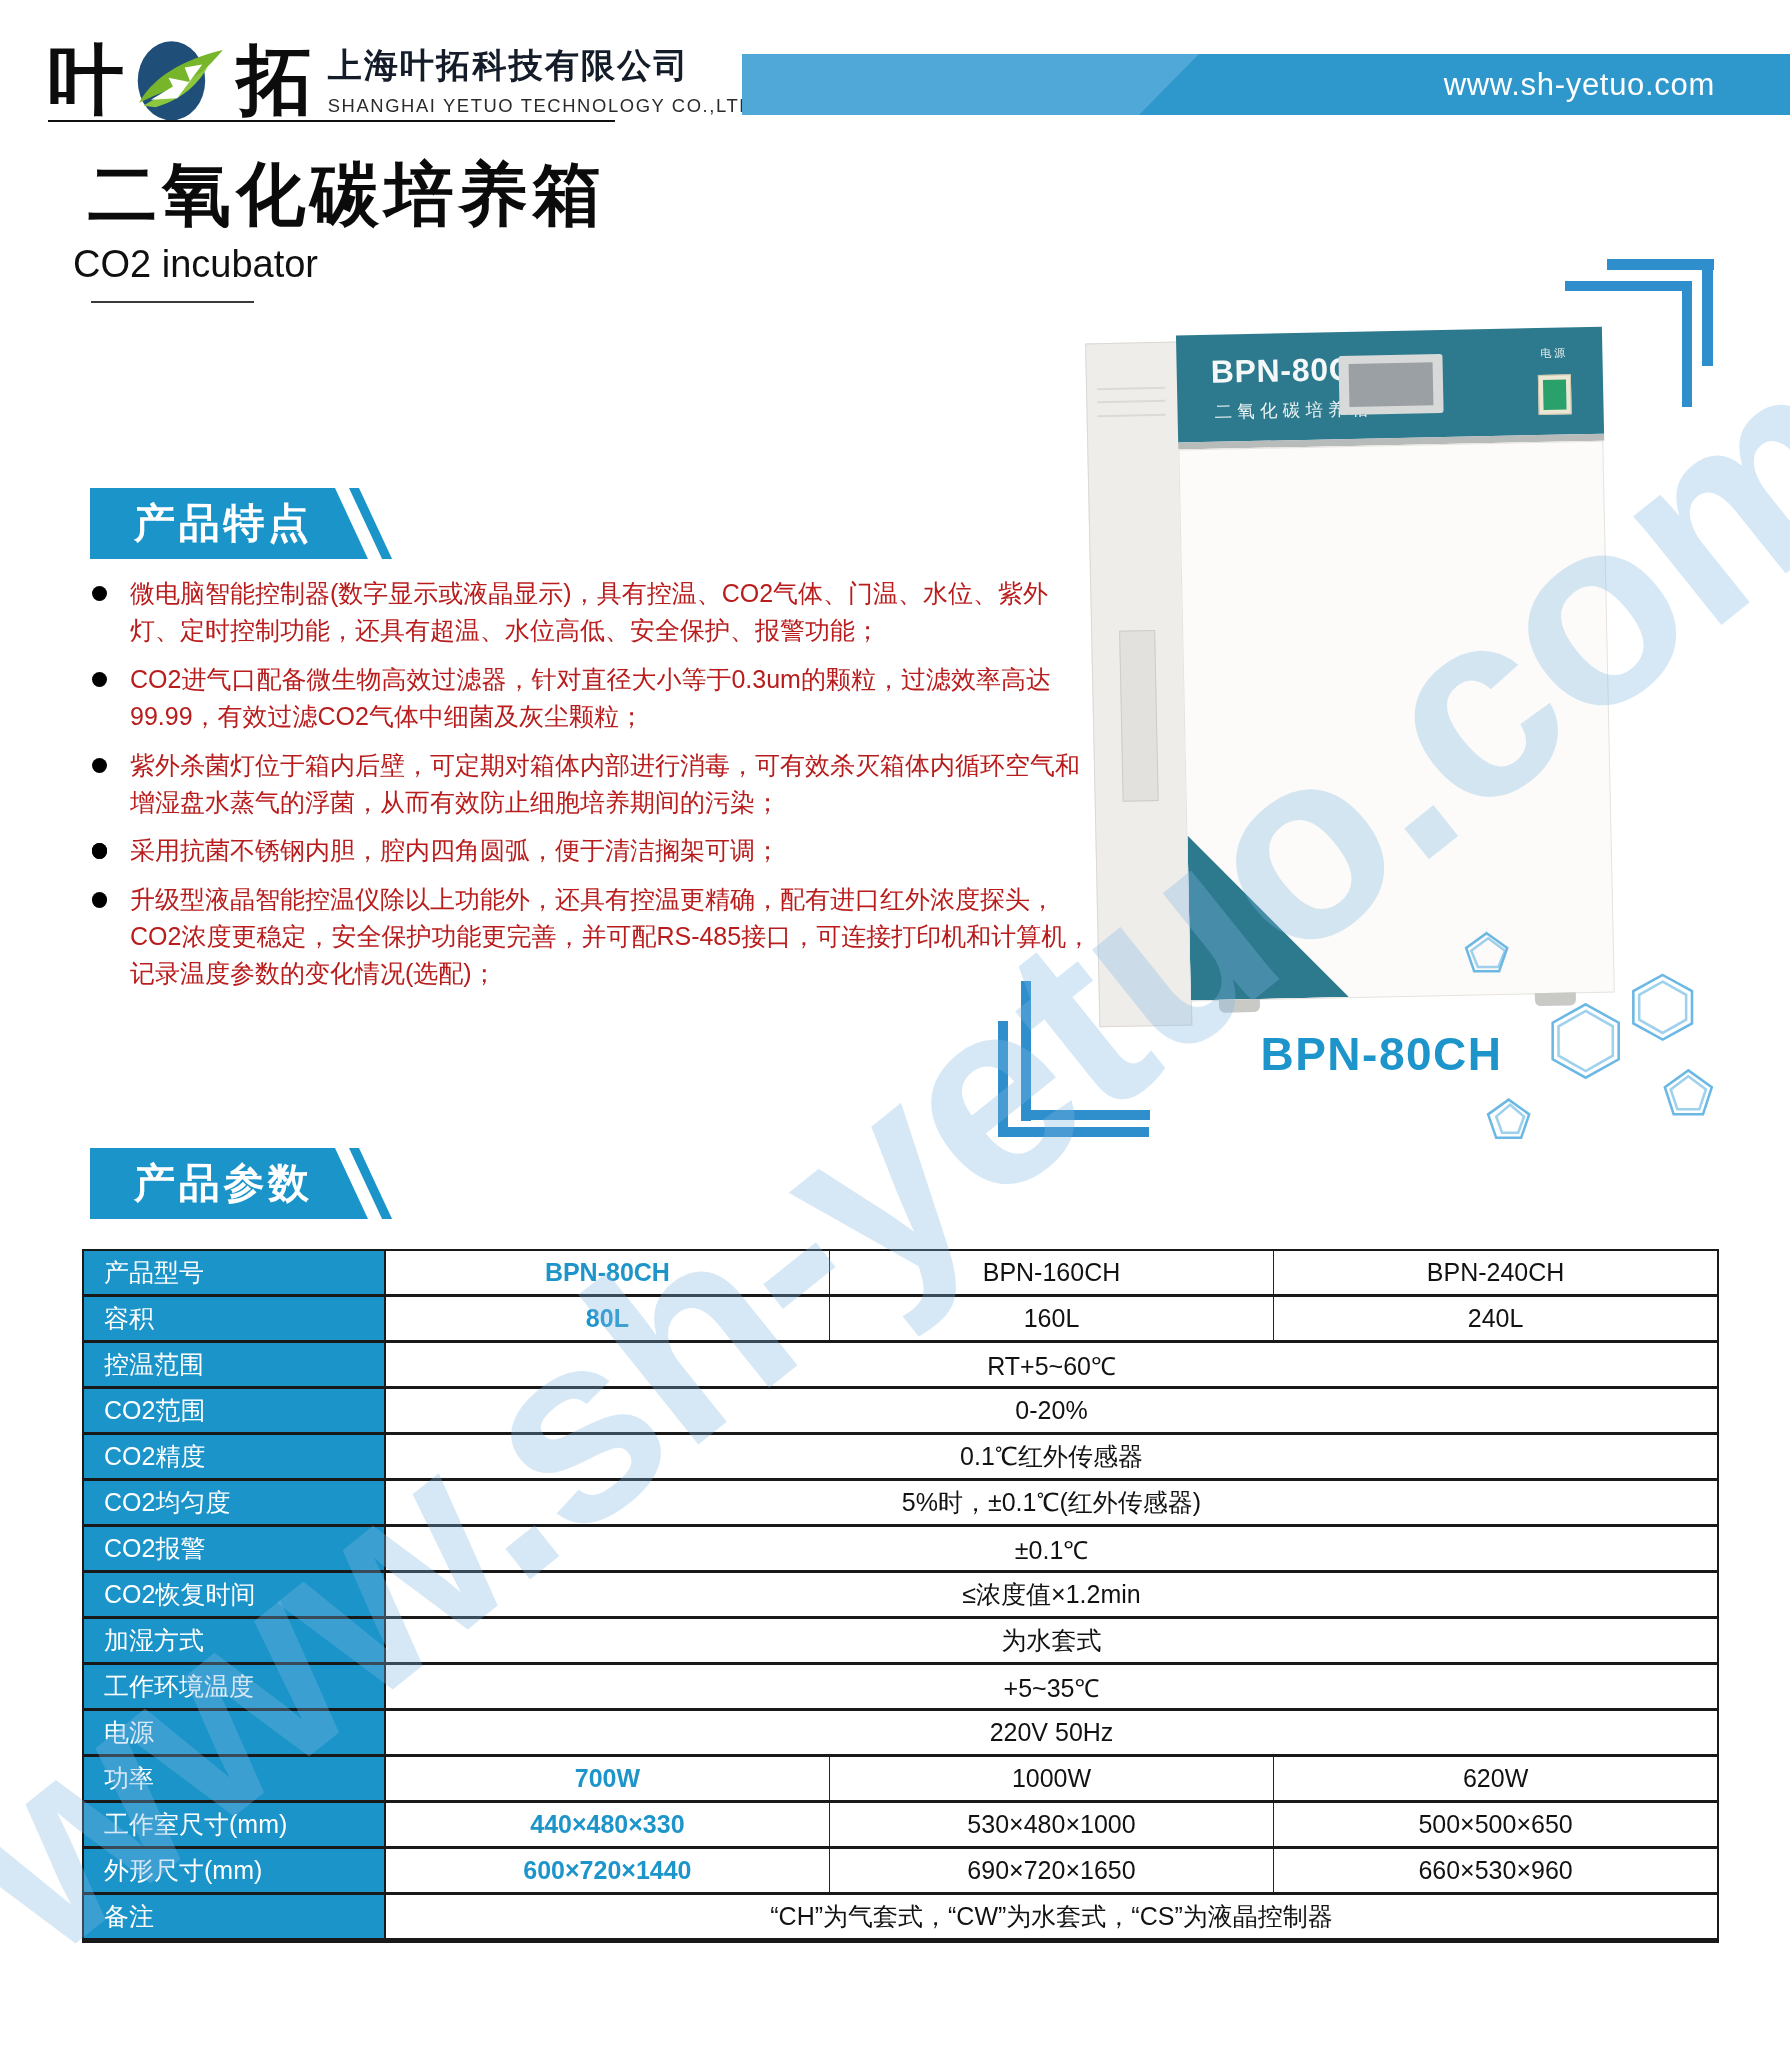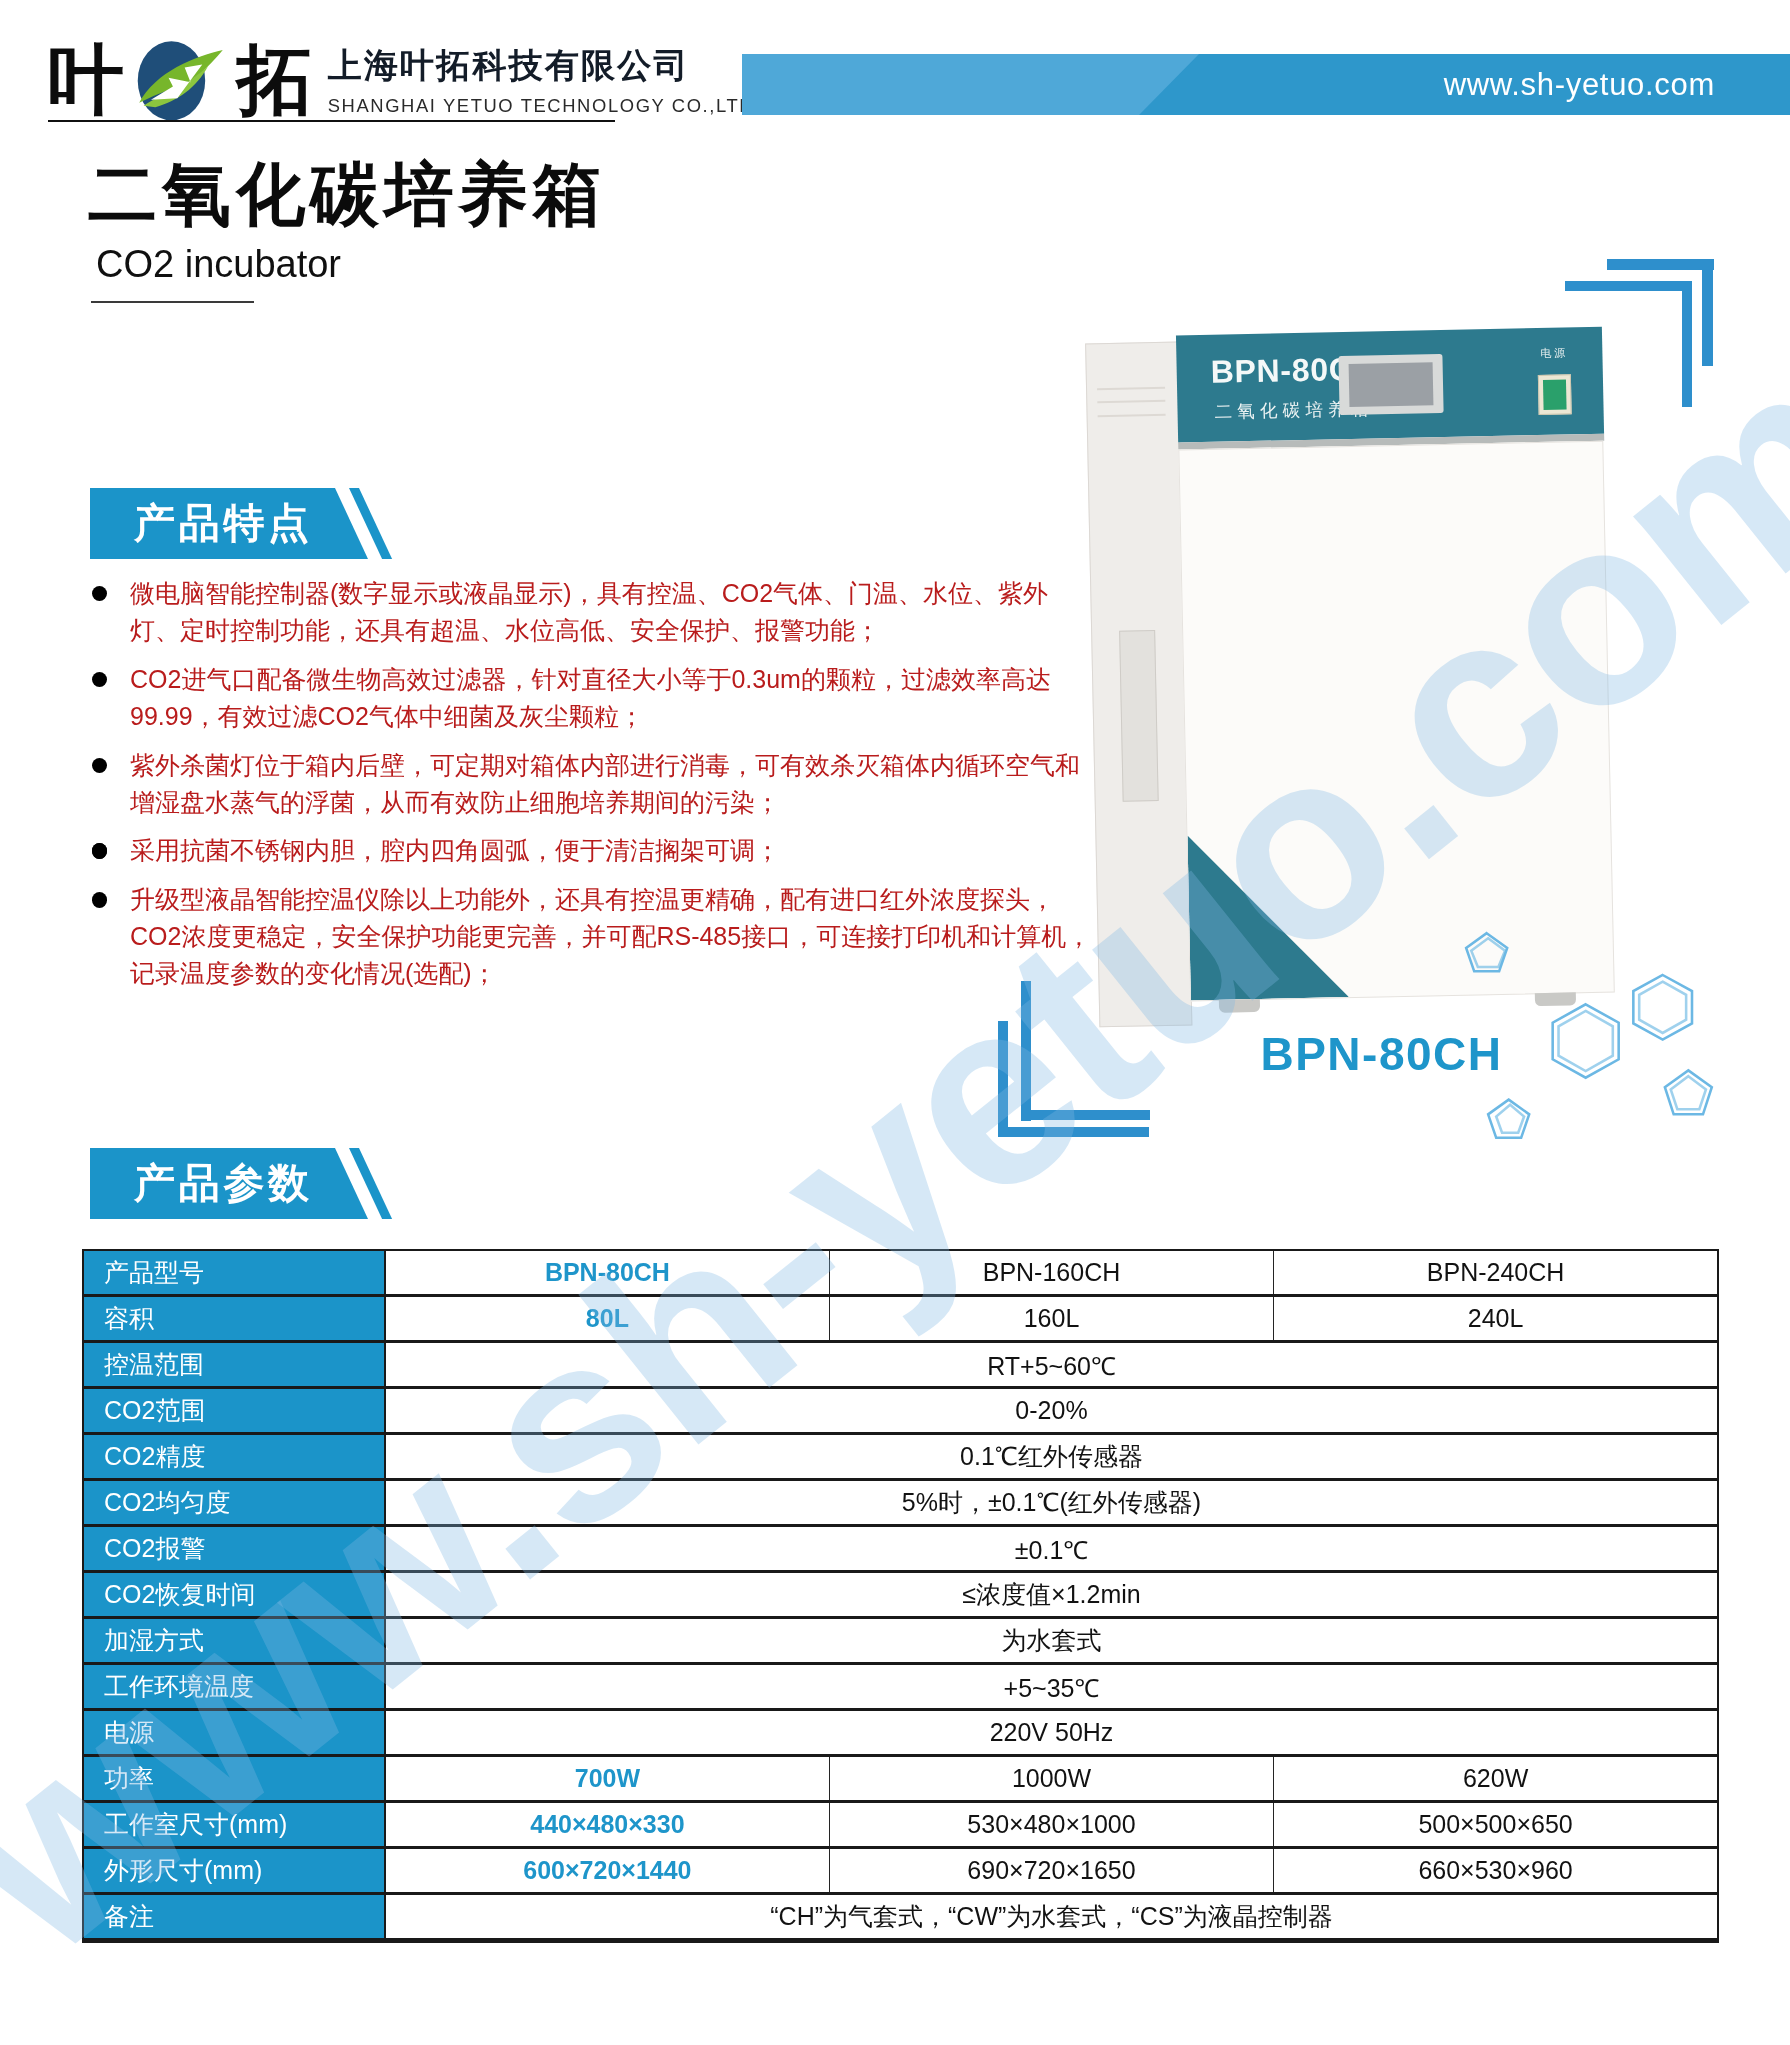--- a/index.html
+++ b/index.html
@@ -16,21 +16,21 @@
   .logo-rule{position:absolute;left:48px;top:120px;width:567px;height:2.2px;background:#101010;}
 
   .banner{position:absolute;left:742px;top:54px;width:1048px;height:61px;background:#4fa8d8;}
   .banner-dark{position:absolute;inset:0;background:#2e97cb;
                clip-path:polygon(457px 0,100% 0,100% 100%,397px 100%);}
   .banner-url{position:absolute;right:75px;top:50%;transform:translateY(-50%);
               color:#ffffff;font-size:31px;letter-spacing:0.7px;}
 
   
   .title-cn{position:absolute;left:88px;top:160px;font-size:69px;font-weight:bold;color:#0b0b0b;letter-spacing:5.1px;line-height:1;}
-  .title-en{position:absolute;left:96px;top:245px;font-size:38px;color:#101010;line-height:1;}
+  .title-en{position:absolute;left:73px;top:245px;font-size:38px;color:#101010;line-height:1;}
   .title-underline{position:absolute;left:91px;top:301px;width:163px;height:1.5px;background:#3a3a3a;}
   .intro{position:absolute;left:87px;top:339px;width:979px;font-size:25px;line-height:37px;color:#161616;}
 
   
   .badge{position:absolute;width:309px;height:71px;}
   .badge-main{position:absolute;left:0;top:0;width:298px;height:71px;background:#1b94c9;
               clip-path:polygon(0 0,245px 0,278px 100%,0 100%);}
   .badge-stripe{position:absolute;left:259px;top:0;width:9.6px;height:71px;background:#1b94c9;
                 transform:skewX(25deg);transform-origin:top left;}
   .badge-text{position:absolute;left:44px;top:0;line-height:71px;font-size:41px;font-weight:bold;

